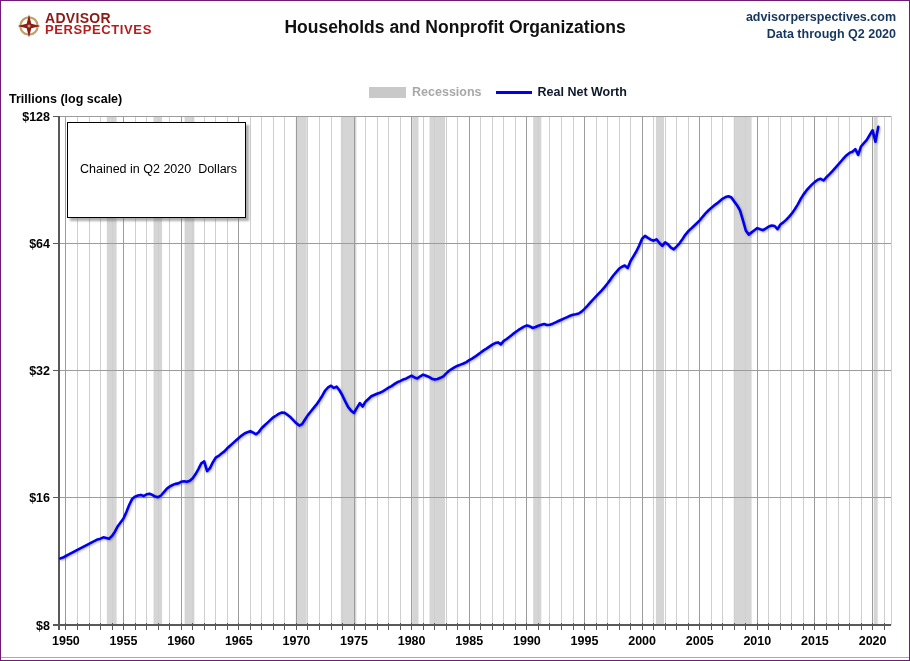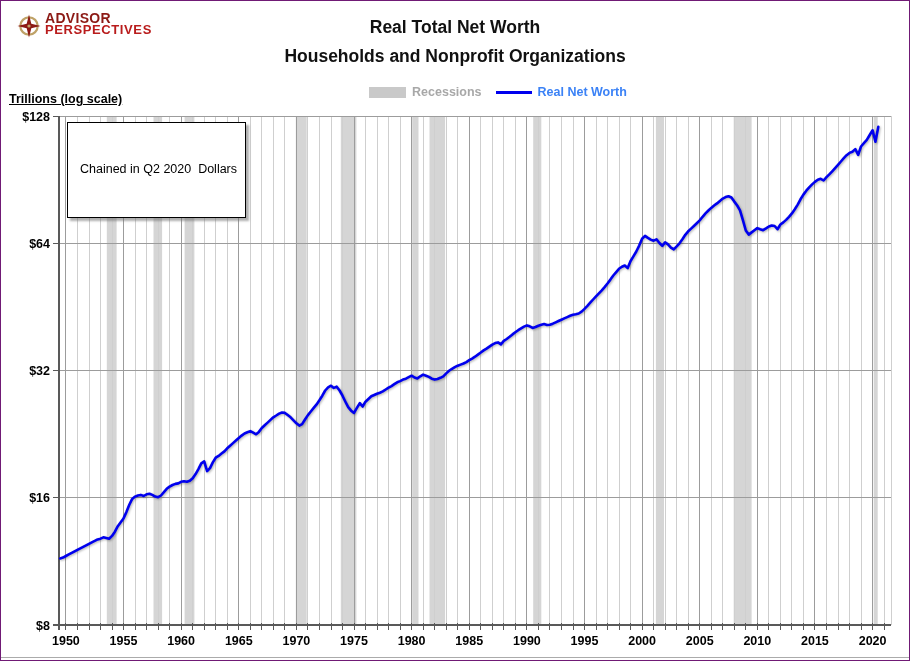--- a/index.html
+++ b/index.html
@@ -16,21 +16,21 @@
   .titleblock { position:absolute; left:0; top:12px; width:100%; text-align:center; }
   .titleblock div { font-size:17.5px; font-weight:bold; color:#111; line-height:29px; }
   .hdr-right { position:absolute; right:13px; top:8px; text-align:right;
                font-size:12.5px; font-weight:bold; line-height:17px; }
   .legend { position:absolute; left:12px; top:84px; width:100%; display:flex;
             justify-content:center; align-items:center; gap:14px;
             font-size:12.5px; font-weight:bold;padding-left:31px; }
   .legend .item { display:flex; align-items:center; gap:6px; }
   .sw-rec { width:37px; height:11px; }
   .sw-line { width:36px; height:0; border-top-width:3px; border-top-style:solid; }
-  .unit-label { position:absolute; left:8px; top:91px; font-size:12.5px; font-weight:bold; color:#000;text-decoration:underline; }
+  .unit-label { position:absolute; left:8px; top:91px; font-size:12.5px; font-weight:bold; color:#000; }
   .annot { position:absolute; left:66px; top:121px; background:#fff;
            border:1.5px solid #000; box-shadow:3px 3px 2px rgba(110,110,110,0.55);
            padding:4px 8px 5px 12px; font-size:12.5px; color:#000; line-height:17px;
            white-space:pre; z-index:5; }
   svg.plot { position:absolute; left:0; top:0; }
   svg.plot text { font-family:"Liberation Sans", sans-serif; font-size:12.5px; font-weight:bold; fill:#000; }
 </style>
 </head>
 <body>
 
@@ -42,33 +42,36 @@
       <path d="M12 0.5 L14.3 9.7 L23.5 12 L14.3 14.3 L12 23.5 L9.7 14.3 L0.5 12 L9.7 9.7 Z" fill="#8C1A15"></path>      
         <circle cx="12" cy="12" r="1.6" fill="#BFA268"></circle>
     </svg>
     <div class="logo-text">
       <div class="logo-line1" style="color: rgb(140, 26, 21);">ADVISOR</div>
       <div class="logo-line2" style="color: #b91c1c;">PERSPECTIVES</div>
     </div>
   </div>
 
   <div class="titleblock">
-    <div>Real Total Net Worth</div>
     <div>Households and Nonprofit Organizations</div>
   </div>
 
+  <div class="hdr-right" style="color: rgb(23, 54, 93);">
+    <div>advisorperspectives.com</div>
+    <div>Data through Q2 2020</div>
+  </div>
 
   <div class="legend">
     <div class="item">
       <span class="sw-rec" style="background: rgb(201, 201, 201);"></span>
       <span style="color: rgb(168, 168, 168);">Recessions</span>
     </div>
     <div class="item">
       <span class="sw-line" style="border-top-color: rgb(0, 0, 238);"></span>
-      <span style="color: #3b82f6;">Real Net Worth</span>
+      <span style="color: #0f172a;">Real Net Worth</span>
     </div>
   </div>
 
   <div class="unit-label">Trillions (log scale)</div>
 
   <svg class="plot" width="908" height="659" viewBox="0 0 908 659">
       <g>
         <rect x="105.8" y="115" width="9.8" height="509" fill="#D5D5D5"></rect>
         <rect x="152.5" y="115" width="8.6" height="509" fill="#D5D5D5"></rect>
         <rect x="183.6" y="115" width="9.8" height="509" fill="#D5D5D5"></rect>

